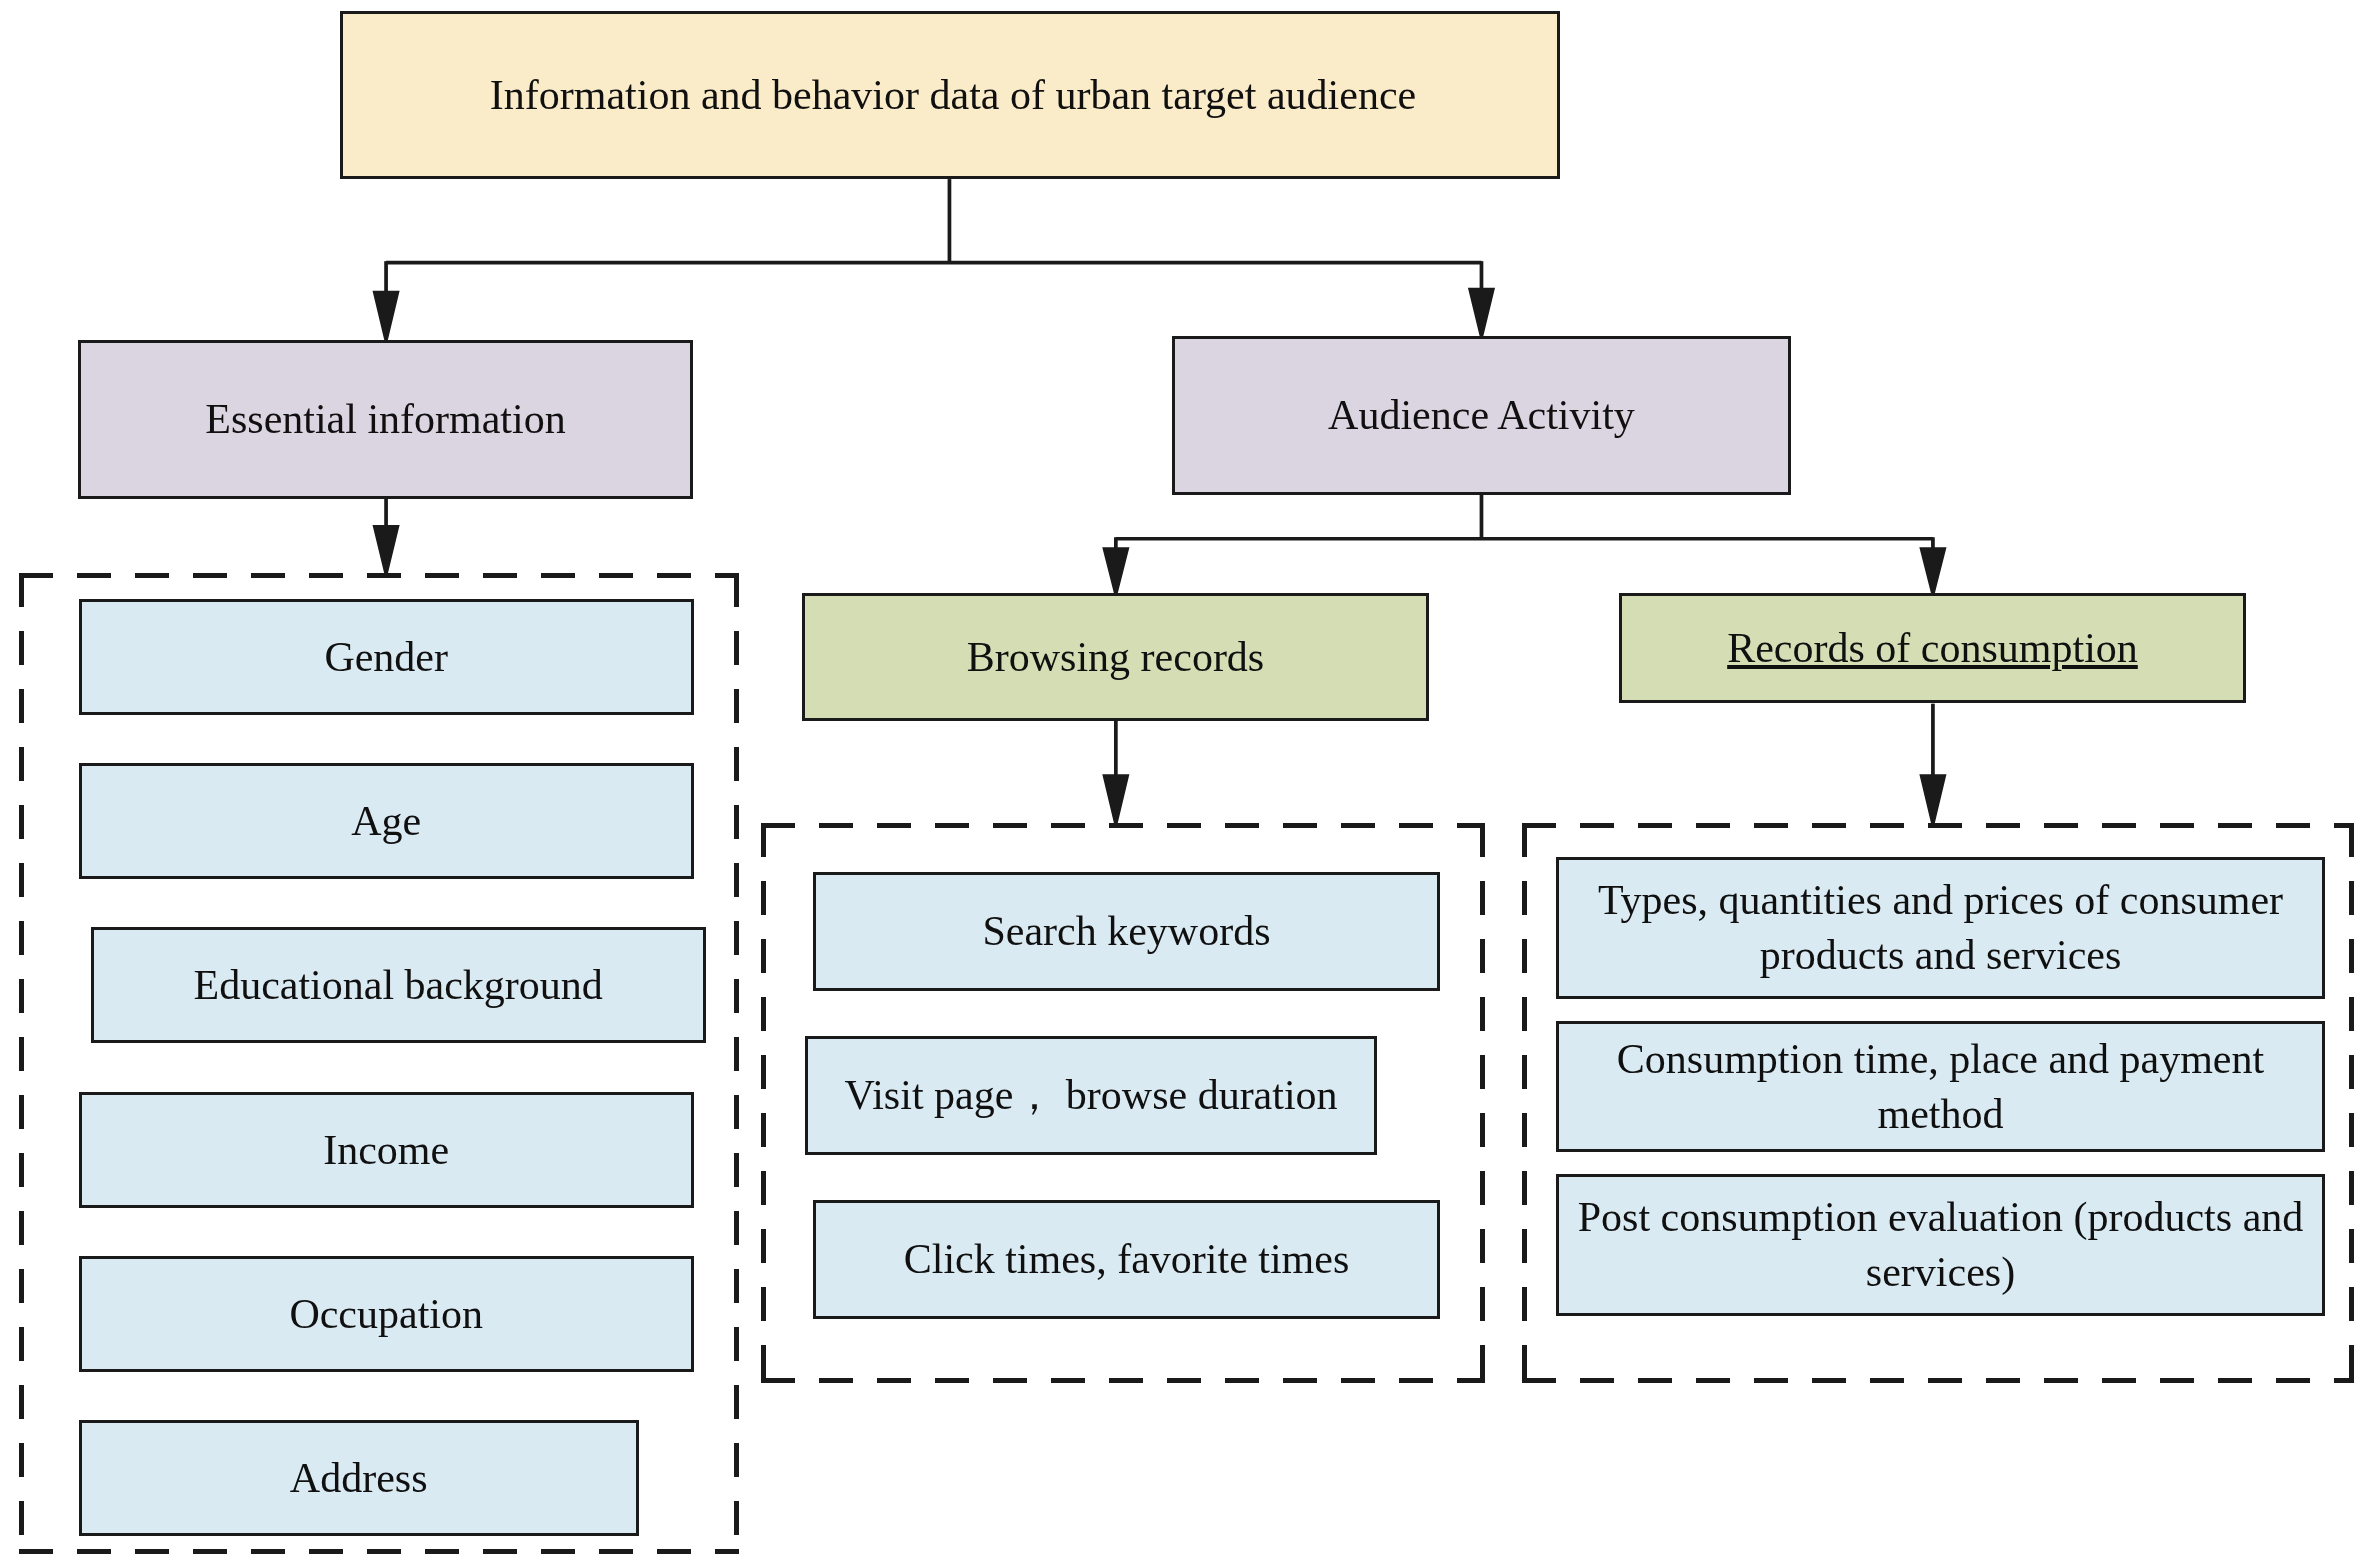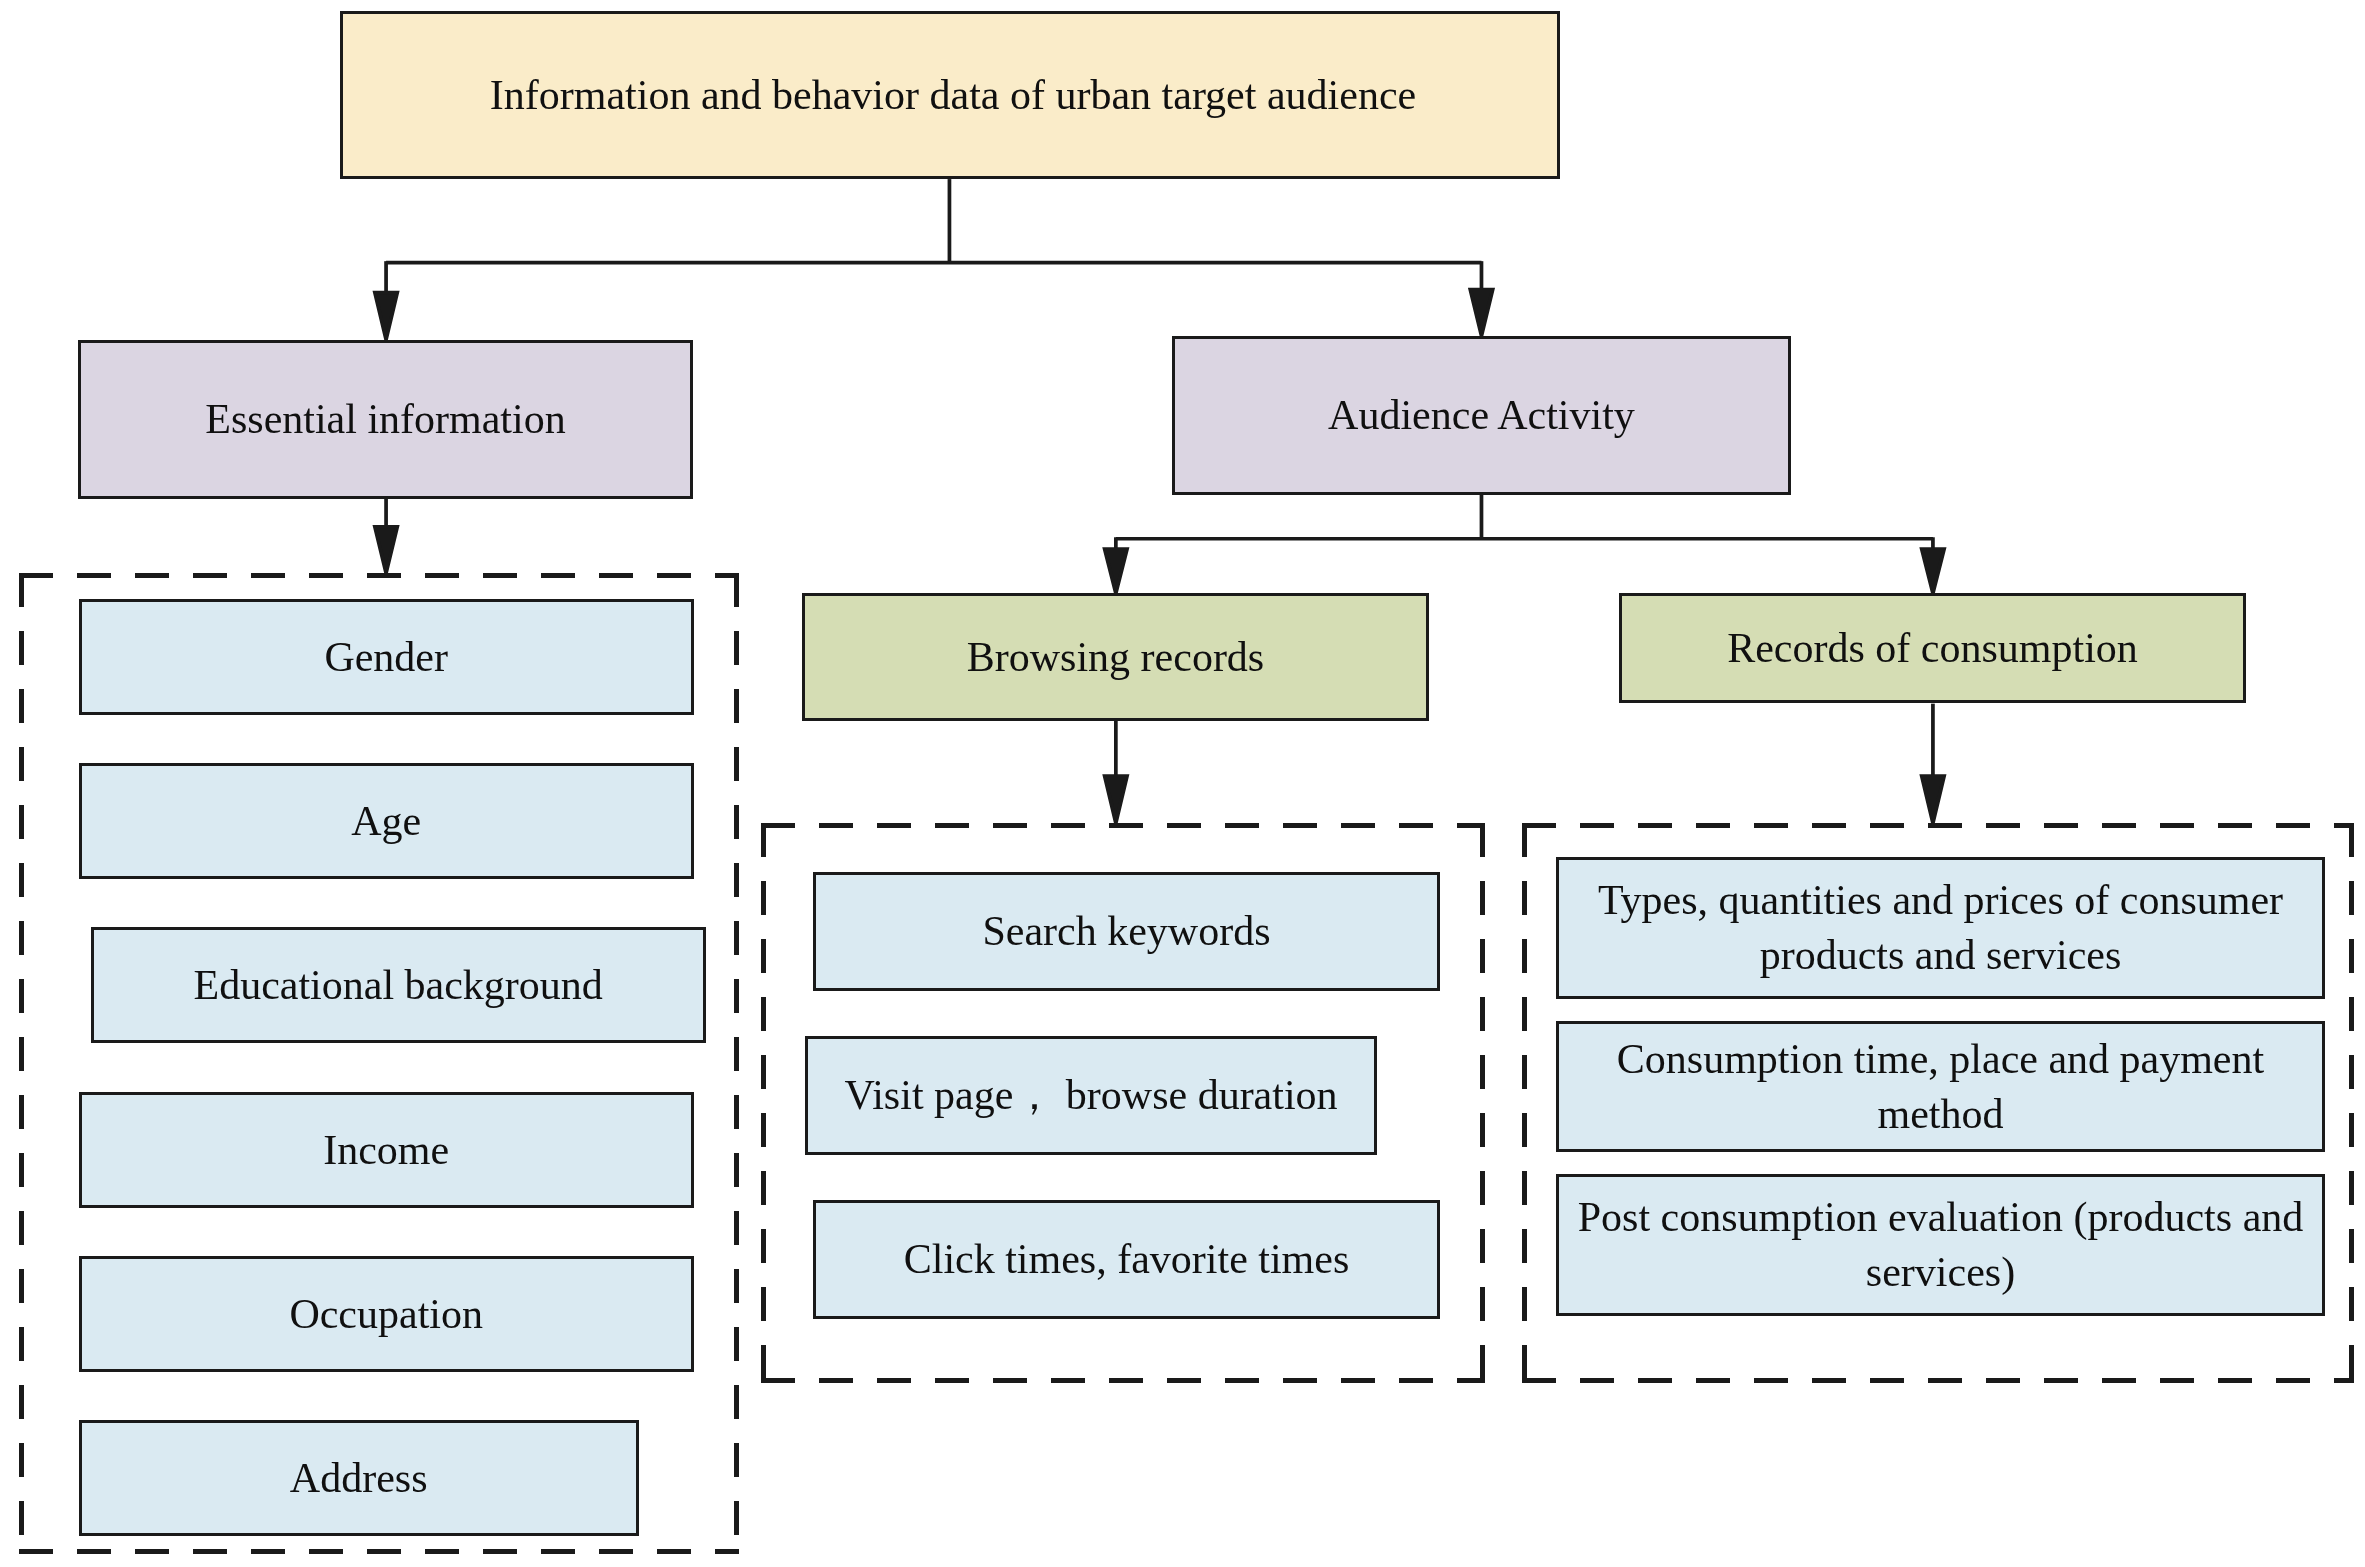--- a/index.html
+++ b/index.html
@@ -84,21 +84,21 @@
   </div>
 
   <div class="box branch-box" style="left:1172px;top:336px;width:619px;height:159px;">
     <span class="label">Audience Activity</span>
   </div>
 
   <div class="box subbranch-box" style="left:802px;top:593px;width:627px;height:128px;">
     <span class="label">Browsing records</span>
   </div>
 
-  <div class="box subbranch-box" style="left:1619px;top:593px;width:627px;height:110px;">
+  <div class="box subbranch-box" style="left:1619px;top:593px;width:627px;height:110px;text-decoration:underline;">
     <span class="label">Records of consumption</span>
   </div>
 
   <div class="dashed-group" style="left:18.7px;top:573px;width:720px;height:981px;">
     <div class="box item-box" style="left:60px;top:26px;width:615px;height:116px;">
       <span class="label">Gender</span>
     </div>
     <div class="box item-box" style="left:60px;top:190px;width:615px;height:116px;">
       <span class="label">Age</span>
     </div>

